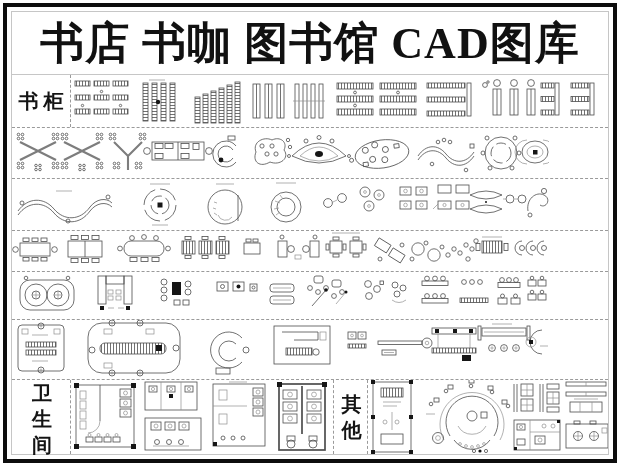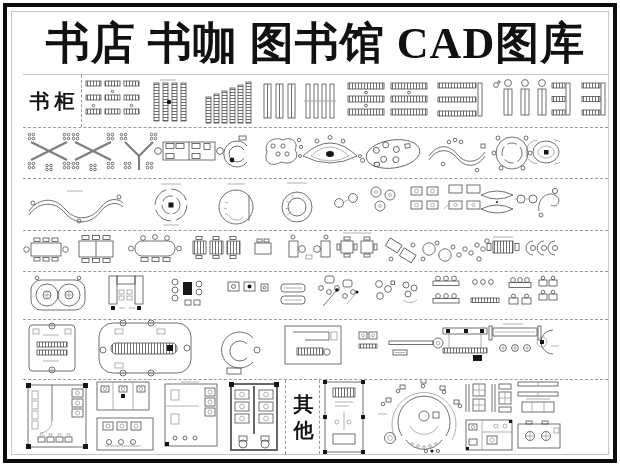--- a/index.html
+++ b/index.html
@@ -1,18 +1,18 @@
 <!DOCTYPE html>
 <html><head>
 <meta charset="utf-8">
 <style>
   html,body{margin:0;padding:0;background:#e8e8e8;}
   .poster{position:relative;width:620px;height:466px;background:#ffffff;font-family:"Liberation Serif","DejaVu Serif",serif;overflow:hidden;}
   .frame{position:absolute;inset:3px;border:4px solid #0d0d0d;padding:4px;box-sizing:border-box;}
-  .sheet{width:100%;height:100%;border:1px solid #c6c6c6;box-sizing:border-box;display:flex;flex-direction:column;background:#fff;padding-left:11px;}
+  .sheet{width:100%;height:100%;border:1px solid #c6c6c6;box-sizing:border-box;display:flex;flex-direction:column;background:#fff;}
   .title{height:62px;flex:0 0 62px;border-bottom:1px solid #c6c6c6;display:flex;align-items:center;justify-content:center;font-size:44px;font-weight:700;color:#111;letter-spacing:1px;white-space:nowrap;}
   .grid{flex:1;display:flex;flex-direction:column;min-height:0;}
   .row{display:flex;border-bottom:1px dashed #9a9a9a;min-height:0;}
   .row.last{border-bottom:none;flex:1;}
   .r1{flex:0 0 52px;} .r2{flex:0 0 50px;} .r3{flex:0 0 51px;} .r4{flex:0 0 40px;} .r5{flex:0 0 47px;} .r6{flex:0 0 59px;}
   .label{flex:0 0 58px;border-right:1px dashed #9a9a9a;display:flex;align-items:center;justify-content:center;font-size:20px;font-weight:700;color:#141414;text-align:center;}
   .v-label{width:18px;word-break:break-all;line-height:1.3;margin:auto;}
   .other-label{flex:0 0 33px;border-left:1px dashed #9a9a9a;border-right:1px dashed #9a9a9a;justify-content:center;}
   .content{flex:1;position:relative;overflow:hidden;}
   .content svg{display:block;}
@@ -653,20 +653,23 @@
                 <path d="M22 4A12 12 0 1 0 22 28"></path>
                 <circle cx="11" cy="16" r="5" class="soft"></circle>
                 <rect x="9" y="14" width="4" height="4" class="k"></rect>
                 <path d="M20 20h8" class="soft"></path>
               </g>
             </svg>
           </div>
         </div>
 
         <div class="row last">
+          <div class="label">
+            <div class="v-label">卫生间</div>
+          </div>
           <div class="content bath">
             <svg class="cad" width="262" height="74" viewBox="0 0 262 74" preserveAspectRatio="xMinYMid meet">
               <g transform="translate(5,5)">
                 <rect x="0" y="0" width="58" height="62"></rect>
                 <rect x="-2" y="-2" width="5" height="5" class="k"></rect>
                   <rect x="55" y="-2" width="5" height="5" class="k"></rect>
                   <rect x="-2" y="59" width="5" height="5" class="k"></rect>
                   <rect x="55" y="59" width="5" height="5" class="k"></rect>
                 <path d="M24 0V36"></path>
                 <rect x="44" y="4" width="11" height="8"></rect>

